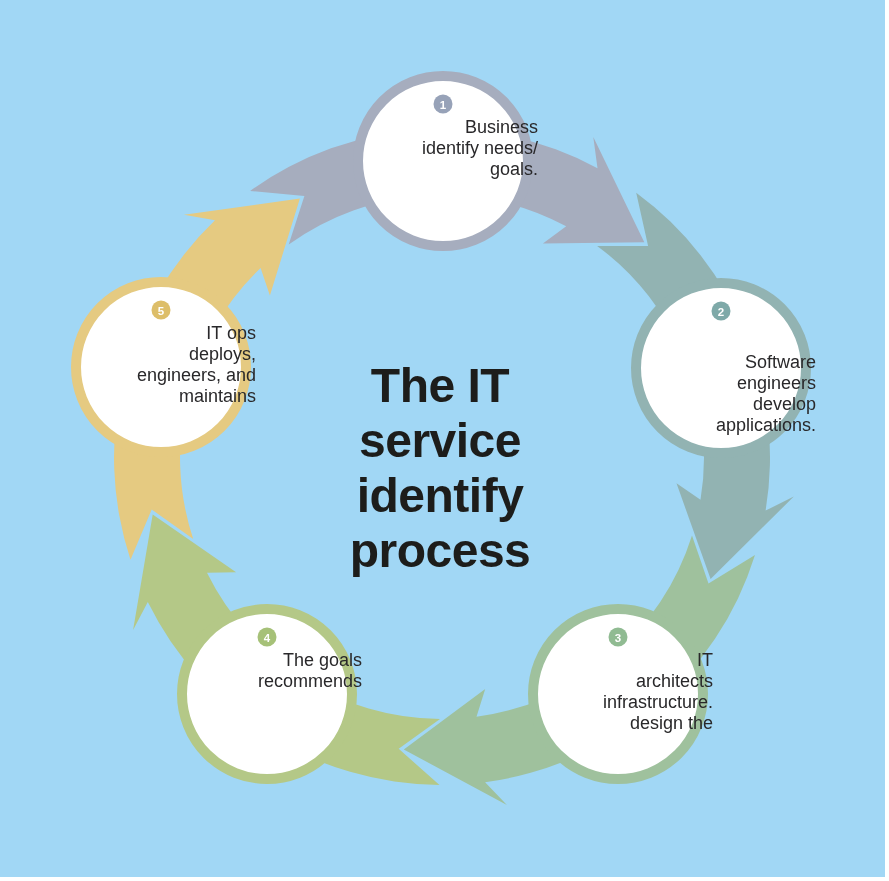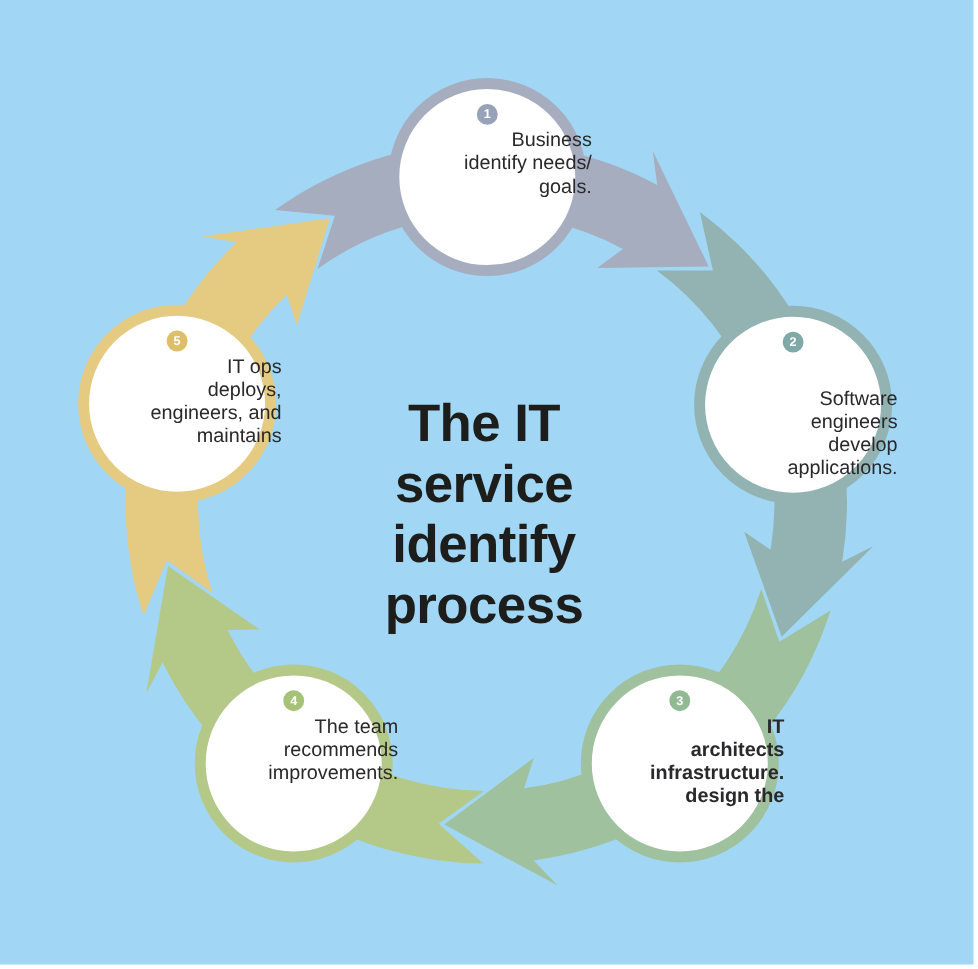--- a/index.html
+++ b/index.html
@@ -71,33 +71,32 @@
       </div>
       <div class="step-label" style="left: 721px; top: 324px; color: rgb(41, 40, 42); margin-top: 28px;">
         <div>Software</div>
         <div>engineers</div>
         <div>develop</div>
         <div>applications.</div>
       </div>
       <div class="step-badge" style="left: 618px; top: 637px; background: rgb(144, 187, 146);">
         <span>3</span>
       </div>
-      <div class="step-label" style="left: 618px; top: 650px; color: rgb(41, 40, 42); font-weight: bold;">
+      <div class="step-label" style="left: 618px; top: 650px; color: rgb(41, 40, 42);">
         <div>IT</div>
         <div>architects</div>
         <div>infrastructure.</div>
         <div>design the</div>
       </div>
       <div class="step-badge" style="left: 267px; top: 637px; background: rgb(166, 193, 120);">
         <span>4</span>
       </div>
       <div class="step-label" style="left: 267px; top: 650px; color: rgb(41, 40, 42);">
-        <div>The team</div>
+        <div>The goals</div>
         <div>recommends</div>
-        <div>improvements.</div>
       </div>
       <div class="step-badge" style="left: 161px; top: 310px; background: rgb(221, 190, 105);">
         <span>5</span>
       </div>
       <div class="step-label" style="left: 161px; top: 323px; color: rgb(41, 40, 42);">
         <div>IT ops</div>
         <div>deploys,</div>
         <div>engineers, and</div>
         <div>maintains</div>
       </div>

